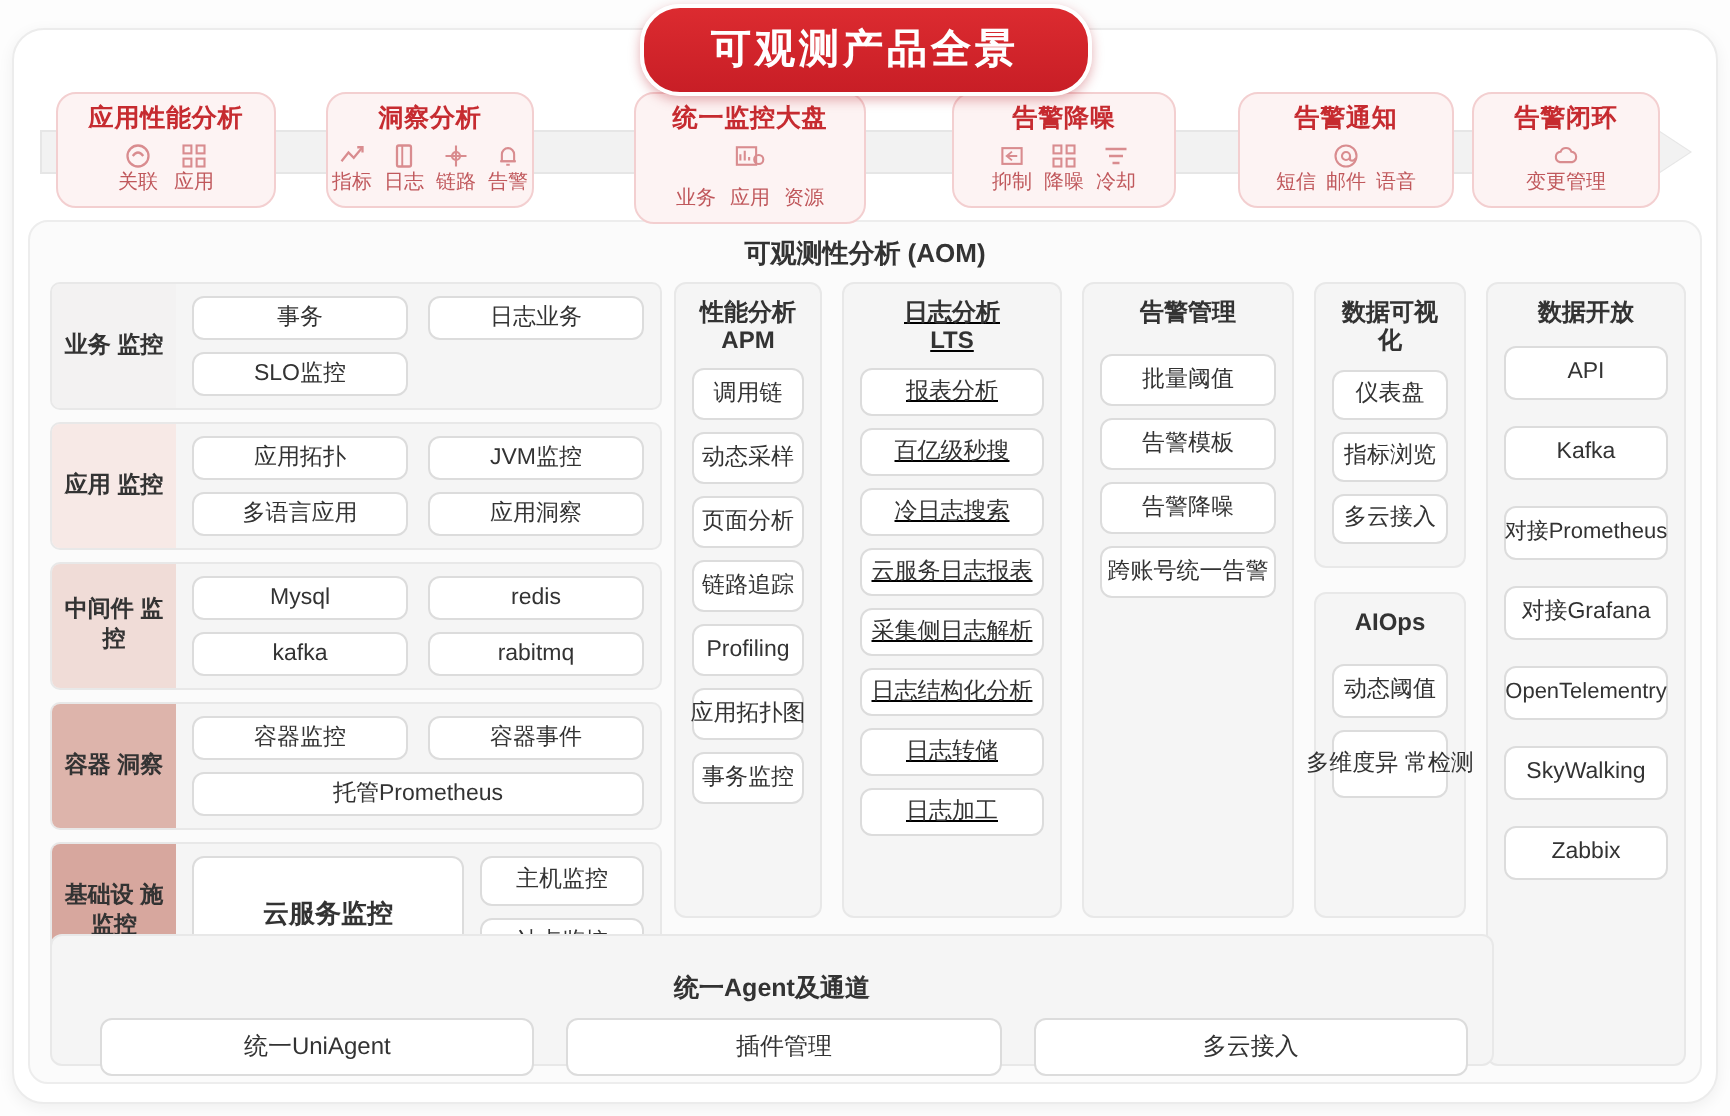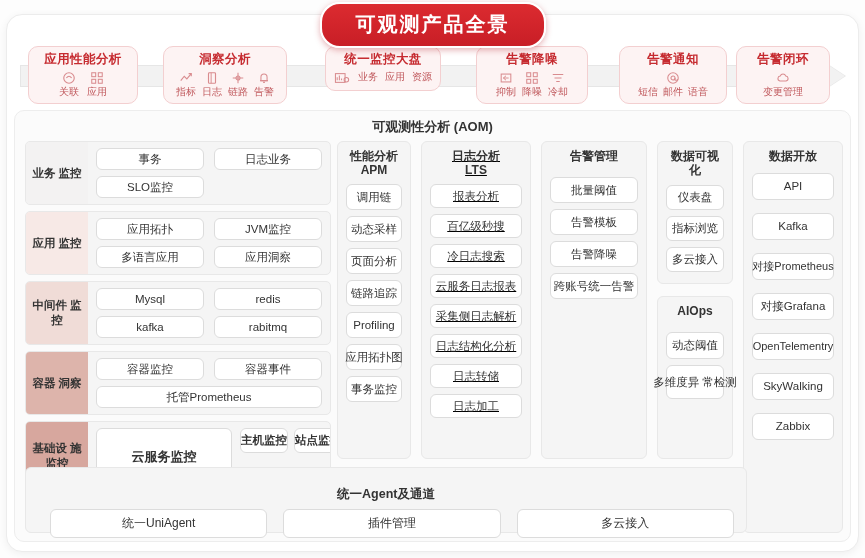--- a/index.html
+++ b/index.html
@@ -193,23 +193,22 @@
   }
   .infra-big {
     flex: 1;
     height: 56px;
     font-size: 13px;
     font-weight: bold;
   }
   .infra-side {
     width: 82px;
     display: flex;
-    flex-direction: row;
+    flex-direction: column;
     gap: 6px;
-    font-weight: bold;
   }
   .infra-side .chip { height: 25px; }
 
   
   .col {
     position: absolute;
     background: #f5f5f5;
     border: 1px solid #e8e8e8;
     border-radius: 6px;
     padding: 7px 8px 8px 8px;
@@ -289,21 +288,21 @@
               <rect x="9.5" y="2" width="4.5" height="4.5" fill="none" stroke="#d98c8f" stroke-width="1.2"></rect>
               <rect x="2" y="9.5" width="4.5" height="4.5" fill="none" stroke="#d98c8f" stroke-width="1.2"></rect>
               <rect x="9.5" y="9.5" width="4.5" height="4.5" fill="none" stroke="#d98c8f" stroke-width="1.2"></rect>
             </svg>
         </span>
         <span class="stage-label">应用</span>
       </div>
     </div>
   </div>
 
-  <div class="stage" style="left:163px; width:124px;font-family:Liberation Serif, serif;">
+  <div class="stage" style="left:163px; width:104px;font-family:Liberation Serif, serif;">
     <div class="stage-title">洞察分析</div>
     <div class="stage-items" style="gap:6px;">
       <div class="stage-item">
         <span class="stage-icon">
           <svg width="14" height="14" viewBox="0 0 16 16">
               <path d="M2 11 L6 6 L9 9 L14 3" fill="none" stroke="#d98c8f" stroke-width="1.3"></path>
               <path d="M11 3 H14 V6" fill="none" stroke="#d98c8f" stroke-width="1.3"></path>
             </svg>
         </span>
         <span class="stage-label">指标</span>
@@ -331,23 +330,23 @@
           <svg width="14" height="14" viewBox="0 0 16 16">
               <path d="M4.5 11 V7 a3.5 3.5 0 0 1 7 0 v4 z" fill="none" stroke="#d98c8f" stroke-width="1.2"></path>
               <path d="M3.5 11 H12.5 M7 13 h2" stroke="#d98c8f" stroke-width="1.2"></path>
             </svg>
         </span>
         <span class="stage-label">告警</span>
       </div>
     </div>
   </div>
 
-  <div class="stage" style="left:325px; width:116px;">
+  <div class="stage" style="left:317px; width:116px;">
     <div class="stage-title">统一监控大盘</div>
-    <div class="stage-items" style="gap:8px; flex-direction:row;">
+    <div class="stage-items" style="gap:8px; flex-direction:column;">
       <span class="stage-icon">
         <svg width="16" height="14" viewBox="0 0 18 16">
             <rect x="1.5" y="3" width="11" height="10" fill="none" stroke="#d98c8f" stroke-width="1.2"></rect>
             <path d="M3.5 10.5 V7 M6 10.5 V5 M8.5 10.5 V8.5" stroke="#d98c8f" stroke-width="1.2"></path>
             <circle cx="14" cy="10" r="2.6" fill="none" stroke="#d98c8f" stroke-width="1.2"></circle>
           </svg>
       </span>
       <span style="display:flex; gap:7px; justify-content:center;">
         <span class="stage-label">业务</span>
         <span class="stage-label">应用</span>

